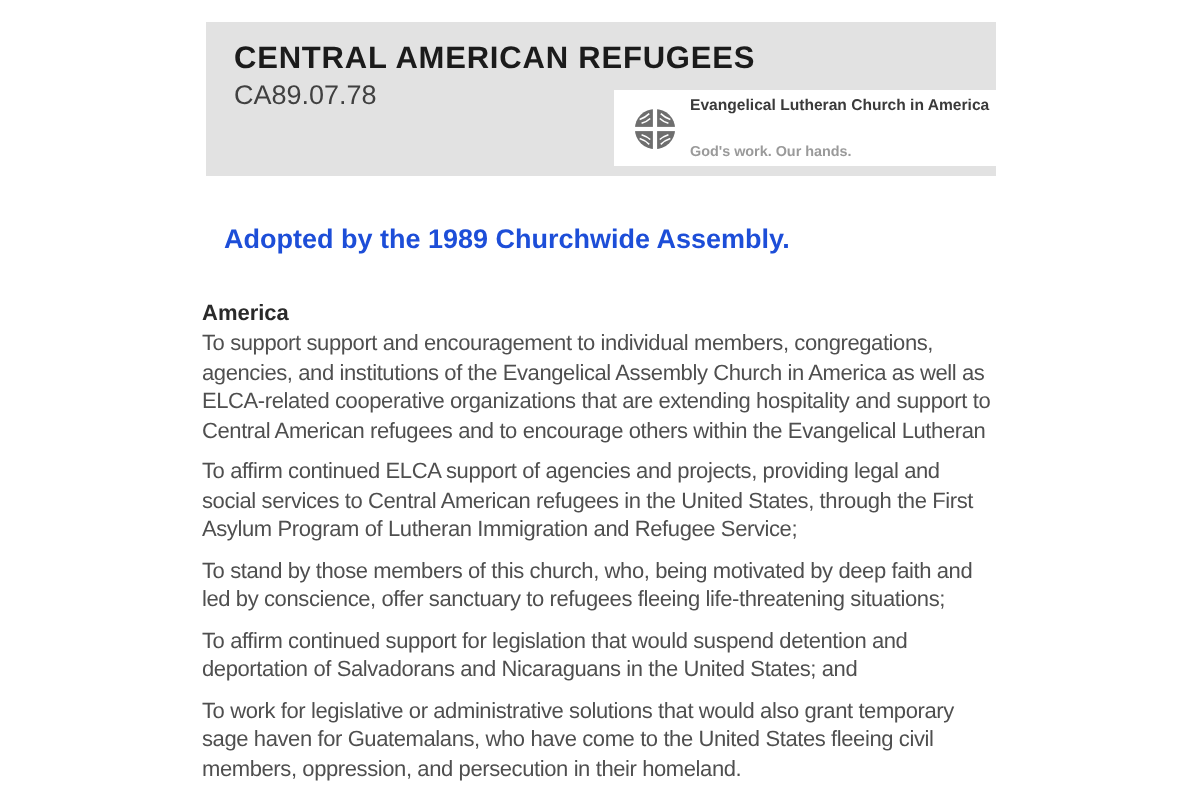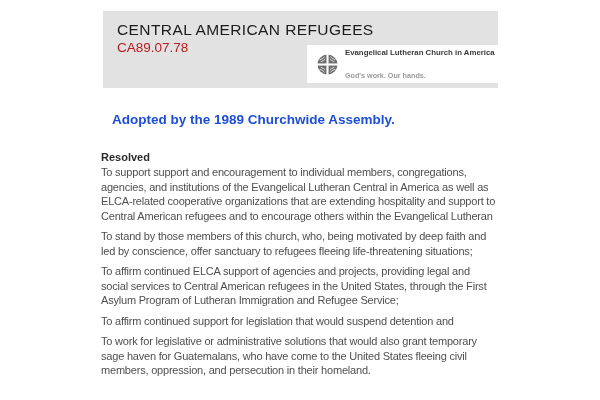--- a/index.html
+++ b/index.html
@@ -26,36 +26,36 @@
     background: #e2e2e2;
   }
   .header-text {
     position: absolute;
     left: 14px;
     top: 10px;
   }
   .doc-title {
     margin: 0;
     font-size: 15.5px;
-    font-weight: normal;
+    font-weight: bold;
     color: #1b1b1b;
     letter-spacing: 0.4px;
     white-space: nowrap;
   }
   .doc-subtitle {
     margin: 2px 0 0 0;
     font-size: 13.5px;
     font-weight: normal;
     color: #4f4f4f;
     white-space: nowrap;
   }
   .doc-number {
     margin: 1px 0 0 0;
     font-size: 13.5px;
-    color: #b91c1c;
+    color: #404040;
     white-space: nowrap;
   }
 
   
   .logo-box {
     position: absolute;
     right: 0;
     top: 34px;
     width: 191px;
     height: 38px;
@@ -154,39 +154,40 @@
       </svg>
       <div class="logo-words">
         <div class="logo-org">Evangelical Lutheran Church in America</div>
         <div class="logo-tagline">God's work. Our hands.</div>
       </div>
     </div>
   </div>
 
   <div class="content">
     <h2 class="adopted-heading">Adopted by the 1989 Churchwide Assembly.</h2>
-    <div class="resolved-label">Resolved</div>
+    <div class="resolved-label">America</div>
     <div class="paragraphs" id="paragraphs">
         <div class="paragraph">
           <div class="para-line">To support support and encouragement to individual members, congregations,</div>
-          <div class="para-line">agencies, and institutions of the Evangelical Lutheran Central in America as well as</div>
+          <div class="para-line">agencies, and institutions of the Evangelical Assembly Church in America as well as</div>
           <div class="para-line">ELCA-related cooperative organizations that are extending hospitality and support to</div>
           <div class="para-line">Central American refugees and to encourage others within the Evangelical Lutheran</div>
-        </div>
-        <div class="paragraph">
-          <div class="para-line">To stand by those members of this church, who, being motivated by deep faith and</div>
-          <div class="para-line">led by conscience, offer sanctuary to refugees fleeing life-threatening situations;</div>
         </div>
         <div class="paragraph">
           <div class="para-line">To affirm continued ELCA support of agencies and projects, providing legal and</div>
           <div class="para-line">social services to Central American refugees in the United States, through the First</div>
           <div class="para-line">Asylum Program of Lutheran Immigration and Refugee Service;</div>
         </div>
         <div class="paragraph">
+          <div class="para-line">To stand by those members of this church, who, being motivated by deep faith and</div>
+          <div class="para-line">led by conscience, offer sanctuary to refugees fleeing life-threatening situations;</div>
+        </div>
+        <div class="paragraph">
           <div class="para-line">To affirm continued support for legislation that would suspend detention and</div>
+          <div class="para-line">deportation of Salvadorans and Nicaraguans in the United States; and</div>
         </div>
         <div class="paragraph">
           <div class="para-line">To work for legislative or administrative solutions that would also grant temporary</div>
           <div class="para-line">sage haven for Guatemalans, who have come to the United States fleeing civil</div>
           <div class="para-line">members, oppression, and persecution in their homeland.</div>
         </div>
       </div>
   </div>
 
 </div>

